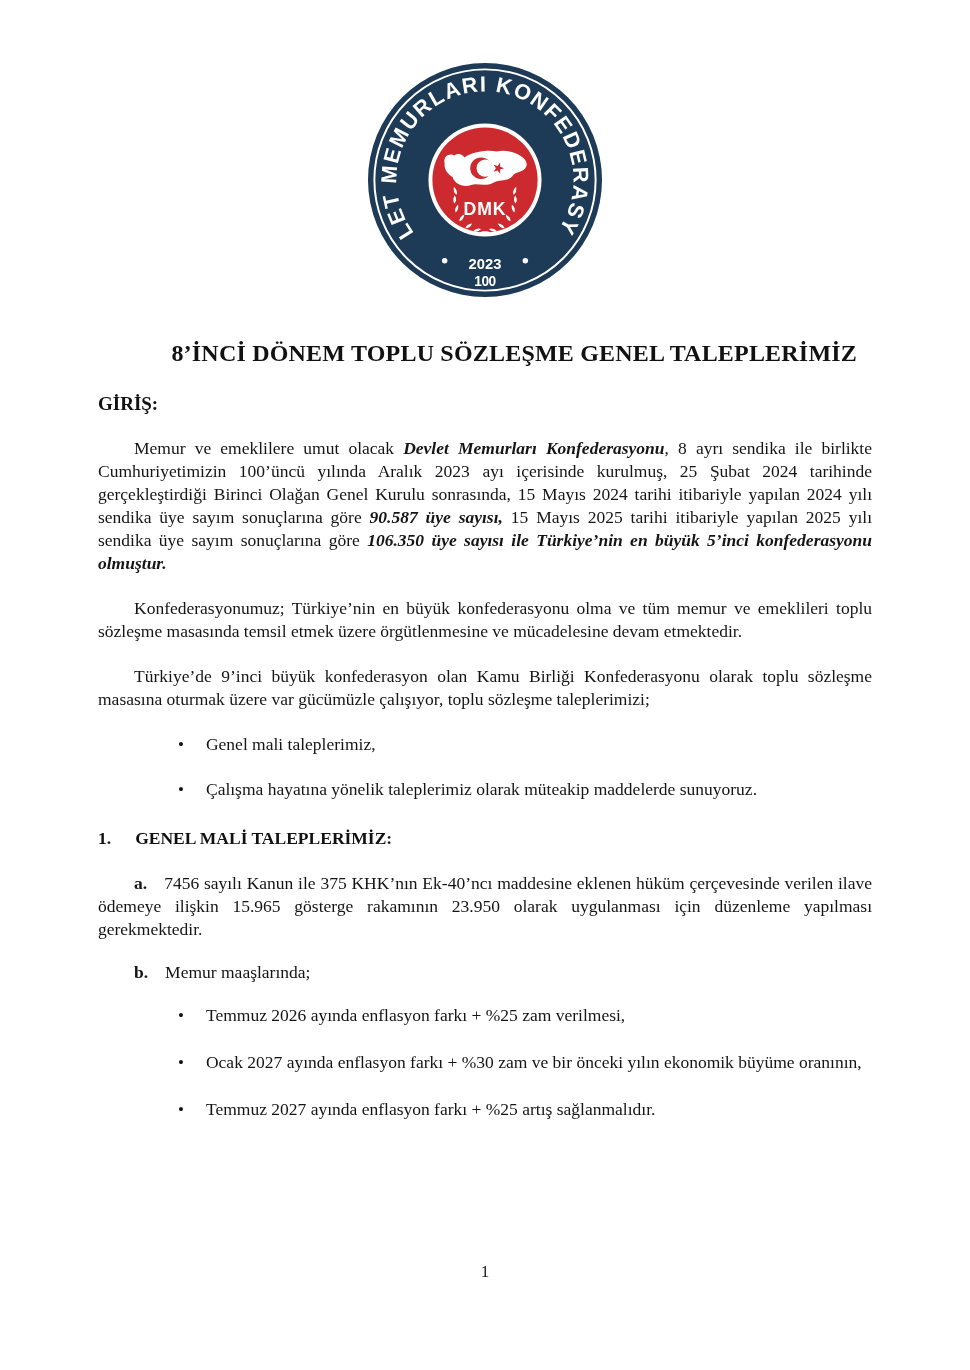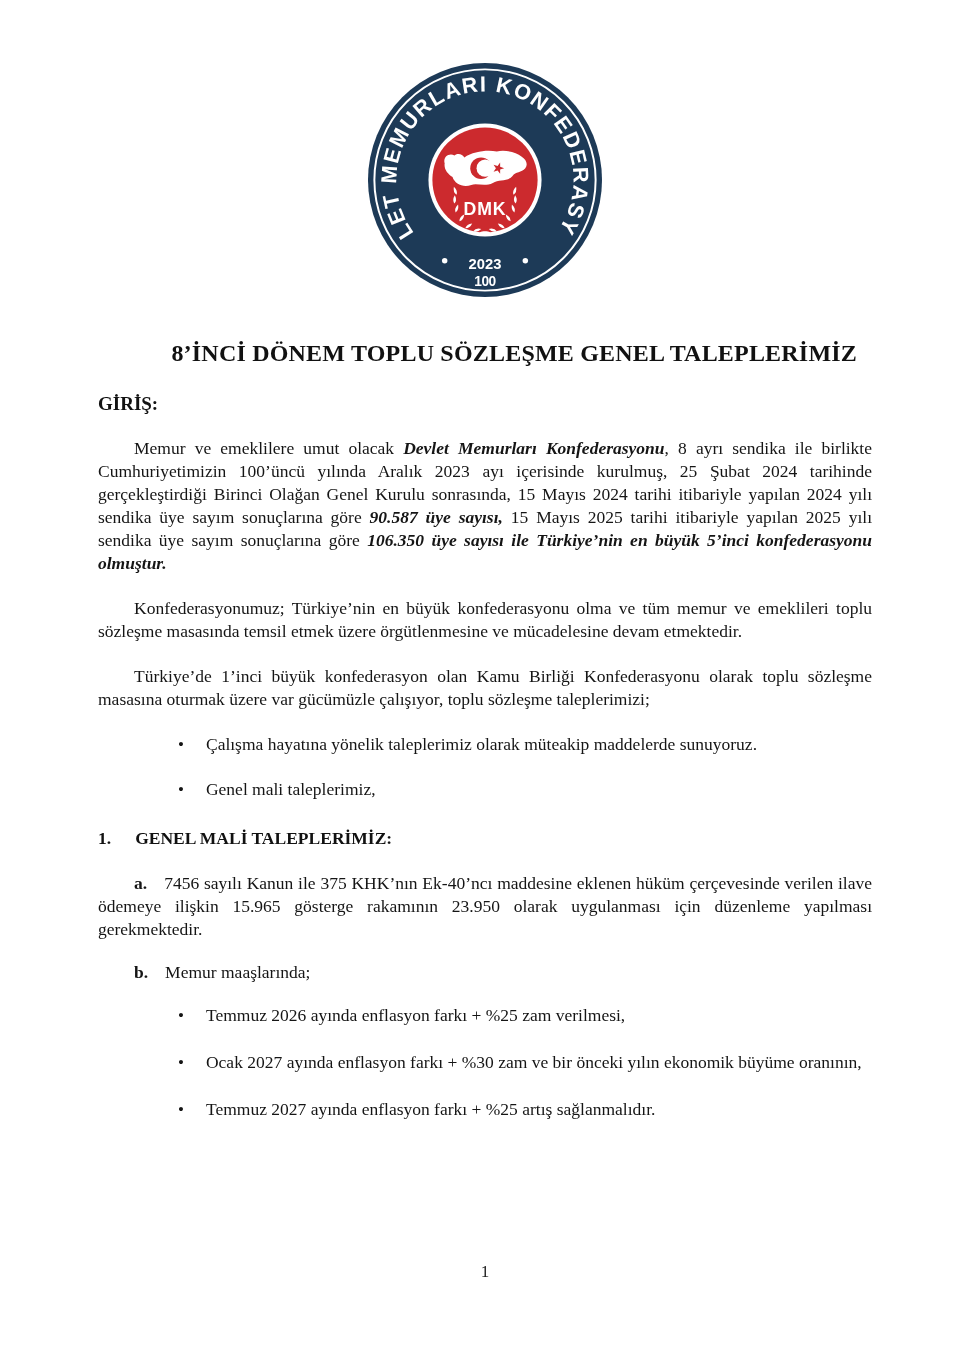--- a/index.html
+++ b/index.html
@@ -116,25 +116,25 @@
   <h1 class="doc-title">8’İNCİ DÖNEM TOPLU SÖZLEŞME GENEL TALEPLERİMİZ</h1>
 
   <div class="content">
 
     <h2 class="giris">GİRİŞ:</h2>
 
     <p class="indent"><span>Memur ve emeklilere umut olacak </span><span class="bi">Devlet Memurları Konfederasyonu</span><span>, 8 ayrı sendika ile birlikte Cumhuriyetimizin 100’üncü yılında Aralık 2023 ayı içerisinde kurulmuş, 25 Şubat 2024 tarihinde gerçekleştirdiği Birinci Olağan Genel Kurulu sonrasında, 15 Mayıs 2024 tarihi itibariyle yapılan 2024 yılı sendika üye sayım sonuçlarına göre </span><span class="bi">90.587 üye sayısı,</span><span> 15 Mayıs 2025 tarihi itibariyle yapılan 2025 yılı sendika üye sayım sonuçlarına göre </span><span class="bi">106.350 üye sayısı ile Türkiye’nin en büyük 5’inci konfederasyonu olmuştur.</span></p>
 
     <p class="indent">Konfederasyonumuz; Türkiye’nin en büyük konfederasyonu olma ve tüm memur ve emeklileri toplu sözleşme masasında temsil etmek üzere örgütlenmesine ve mücadelesine devam etmektedir.</p>
 
-    <p class="indent">Türkiye’de 1’inci büyük konfederasyon olan Kamu Birliği Konfederasyonu olarak toplu sözleşme masasına oturmak üzere var gücümüzle çalışıyor, toplu sözleşme taleplerimizi;</p>
+    <p class="indent">Türkiye’de 9’inci büyük konfederasyon olan Kamu Birliği Konfederasyonu olarak toplu sözleşme masasına oturmak üzere var gücümüzle çalışıyor, toplu sözleşme taleplerimizi;</p>
+
+    <p class="bullet-li"><span class="bullet-dot">•</span><span class="bullet-gap"></span><span>Genel mali taleplerimiz,</span></p>
 
     <p class="bullet-li"><span class="bullet-dot">•</span><span class="bullet-gap"></span><span>Çalışma hayatına yönelik taleplerimiz olarak müteakip maddelerde sunuyoruz.</span></p>
-
-    <p class="bullet-li"><span class="bullet-dot">•</span><span class="bullet-gap"></span><span>Genel mali taleplerimiz,</span></p>
 
     <p class="sec-heading"><span>1.</span><span class="sec-gap"></span><span>GENEL MALİ TALEPLERİMİZ:</span></p>
 
     <p class="item"><span class="item-label">a.</span><span class="item-gap"></span><span>7456 sayılı Kanun ile 375 KHK’nın Ek-40’ncı maddesine eklenen hüküm çerçevesinde verilen ilave ödemeye ilişkin 15.965 gösterge rakamının 23.950 olarak uygulanması için düzenleme yapılması gerekmektedir.</span></p>
 
     <p class="item"><span class="item-label">b.</span><span class="item-gap"></span><span>Memur maaşlarında;</span></p>
 
 
     <p class="bullet-li salary"><span class="bullet-dot">•</span><span class="bullet-gap"></span><span>Temmuz 2026 ayında enflasyon farkı + %25 zam verilmesi,</span></p>
 

